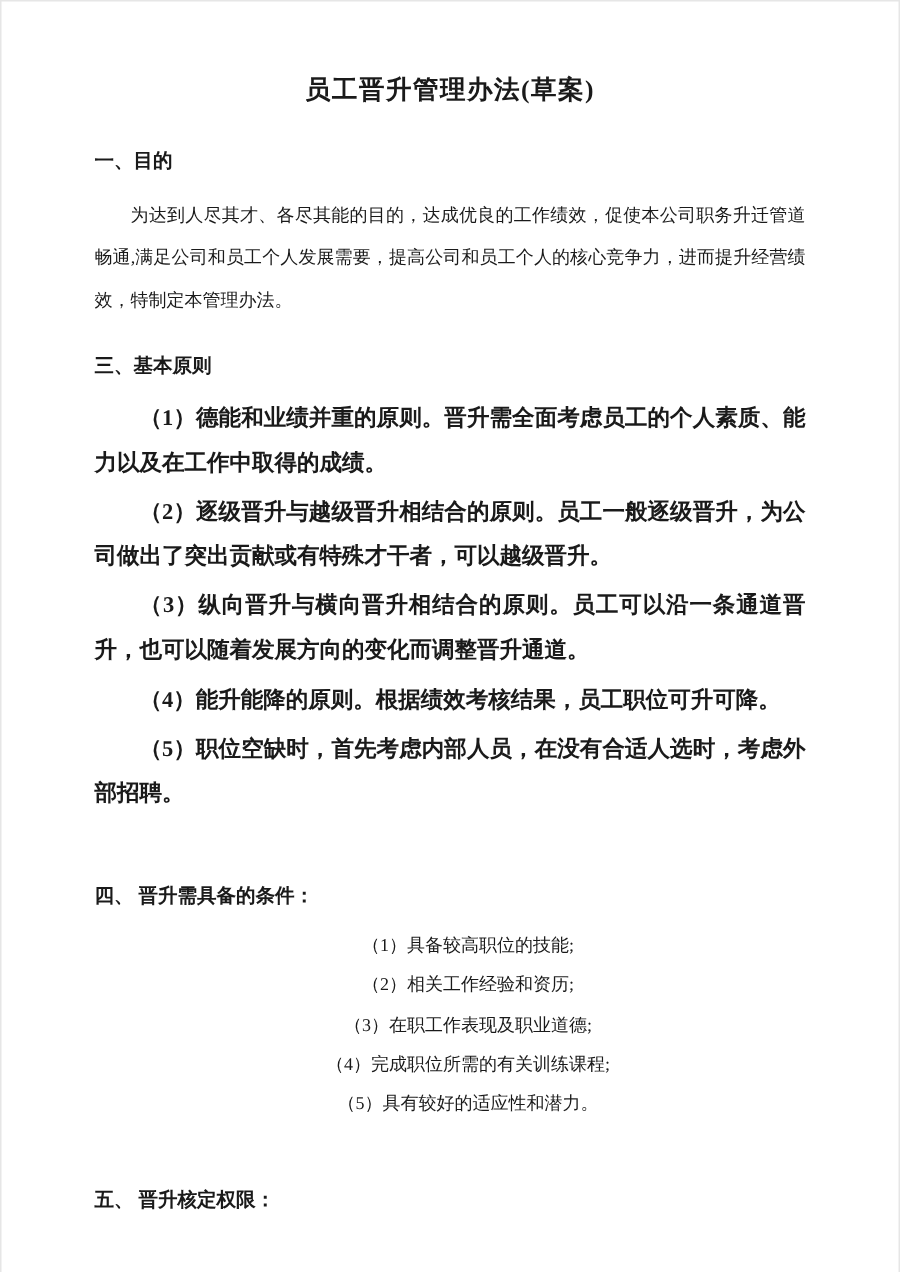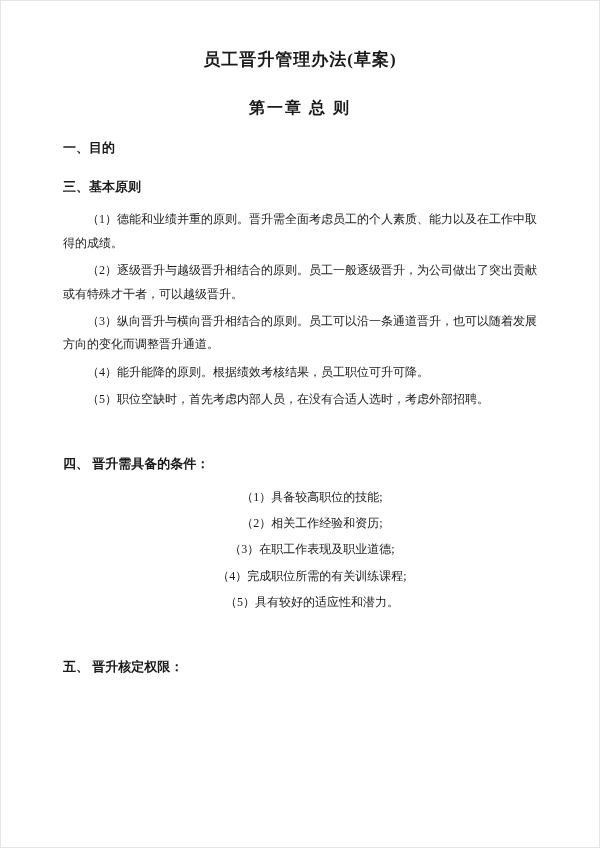--- a/index.html
+++ b/index.html
@@ -45,45 +45,46 @@
     margin-top: 42px;
   }
   .para {
     font-size: 12px;
     line-height: 2.4;
     text-indent: 2em;
     margin-bottom: 2px;
     text-align: justify;
   }
   .list-item {
-    font-size: 12px;
+    font-size: 15px;
     line-height: 1.95;
     text-indent: 2em;
     margin-bottom: 4px;
     text-align: justify;
+    font-weight: bold;
   }
   .cond-item {
     font-size: 12px;
     line-height: 2.1;
     text-indent: 2em;
     margin-bottom: 1px;
     text-align: center;
   }
 </style>
 </head>
 <body>
 
 <div class="page">
 
   <h1 class="doc-title">员工晋升管理办法(草案)</h1>
 
-  <div class="chapter-title">第一章 总 则</div>
 
   <div class="section">
     <div class="section-heading">一、目的</div>
+    <p class="para">为达到人尽其才、各尽其能的目的，达成优良的工作绩效，促使本公司职务升迁管道畅通,满足公司和员工个人发展需要，提高公司和员工个人的核心竞争力，进而提升经营绩效，特制定本管理办法。</p>
   </div>
 
 
   <div class="section">
     <div class="section-heading">三、基本原则</div>
     <p class="list-item">（1）德能和业绩并重的原则。晋升需全面考虑员工的个人素质、能力以及在工作中取得的成绩。</p>
     <p class="list-item">（2）逐级晋升与越级晋升相结合的原则。员工一般逐级晋升，为公司做出了突出贡献或有特殊才干者，可以越级晋升。</p>
     <p class="list-item">（3）纵向晋升与横向晋升相结合的原则。员工可以沿一条通道晋升，也可以随着发展方向的变化而调整晋升通道。</p>
     <p class="list-item">（4）能升能降的原则。根据绩效考核结果，员工职位可升可降。</p>
     <p class="list-item">（5）职位空缺时，首先考虑内部人员，在没有合适人选时，考虑外部招聘。</p>

